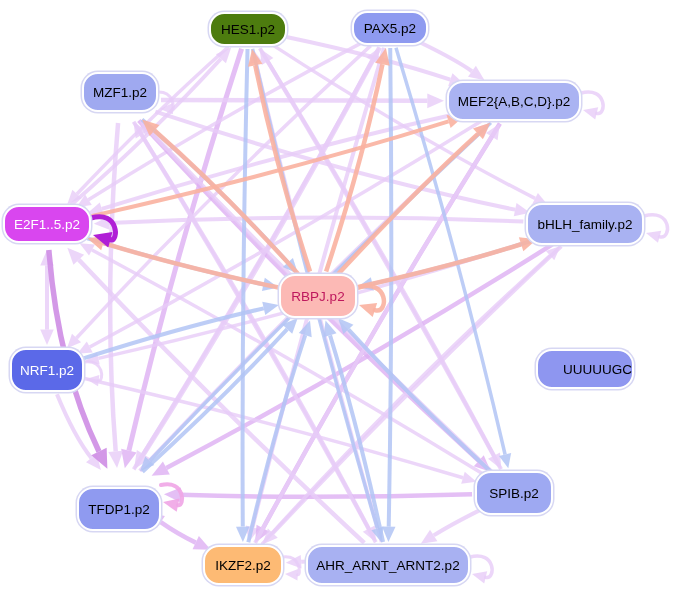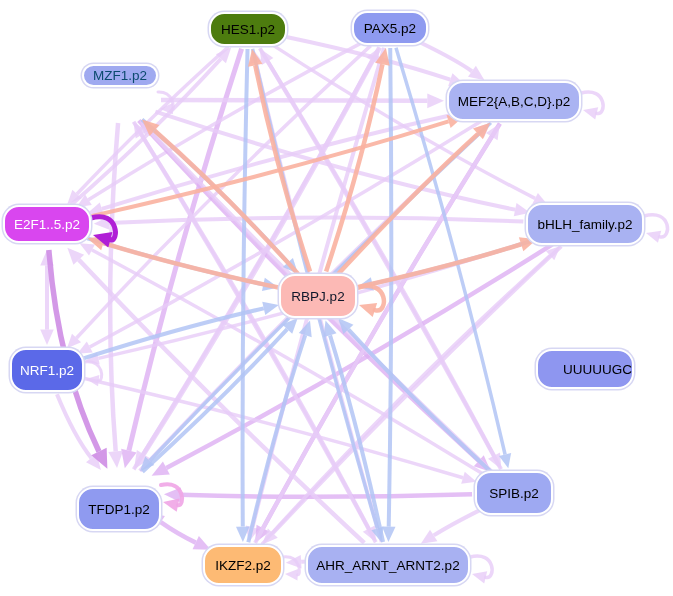--- a/index.html
+++ b/index.html
@@ -161,33 +161,33 @@
       <polygon points="93,235 112.46057601947888,232.0865002162205 108.26104096062846,247.42188104910122" fill="#b01fd6" fill-opacity="1"></polygon>
       <path d="M 91 218 C 119 209.88, 119 242.12, 110.36080849005367 239.75419063266085" fill="none" stroke="#b01fd6" stroke-width="5" stroke-opacity="1" stroke-linecap="round"></path>
     </svg>
   <div id="node-layer">
       <div class="node" style="left: 209px; top: 12px; width: 78px; height: 34px; background: #4d7c0f; color: rgb(0, 0, 0); border-radius: 15.3px;">
         <span>HES1.p2</span>
       </div>
       <div class="node" style="left: 352px; top: 11px; width: 76px; height: 34px; background: rgb(142, 154, 240); color: rgb(0, 0, 0); border-radius: 15.3px;">
         <span>PAX5.p2</span>
       </div>
-      <div class="node" style="left: 82px; top: 64px; width: 76px; height: 23px; background: rgb(159, 169, 240); color: #0c4a6e; border-radius: 16px;">
+      <div class="node" style="left: 82px; top: 72px; width: 76px; height: 40px; background: rgb(159, 169, 240); color: #000000; border-radius: 16px;">
         <span>MZF1.p2</span>
       </div>
       <div class="node" style="left: 447px; top: 81px; width: 134px; height: 40px; background: rgb(170, 179, 242); color: rgb(0, 0, 0); border-radius: 16px;">
         <span>MEF2{A,B,C,D}.p2</span>
       </div>
       <div class="node" style="left: 3px; top: 205px; width: 88px; height: 38px; background: #d946ef; color: rgb(255, 255, 255); border-radius: 16px;">
         <span>E2F1..5.p2</span>
       </div>
       <div class="node" style="left: 526px; top: 203px; width: 118px; height: 42px; background: rgb(169, 178, 242); color: rgb(0, 0, 0); border-radius: 16px;">
         <span>bHLH_family.p2</span>
       </div>
-      <div class="node" style="left: 279px; top: 274px; width: 78px; height: 44px; background: rgb(252, 185, 181); color: #0f172a; border-radius: 16px;">
+      <div class="node" style="left: 279px; top: 274px; width: 78px; height: 44px; background: rgb(252, 185, 181); color: #be185d; border-radius: 16px;">
         <span>RBPJ.p2</span>
       </div>
       <div class="node" style="left: 10px; top: 348px; width: 74px; height: 44px; background: rgb(91, 105, 232); color: rgb(255, 255, 255); border-radius: 16px; text-align: right;">
         <span>NRF1.p2</span>
       </div>
       <div class="node" style="left: 536px; top: 349px; width: 98px; height: 40px; background: rgb(142, 150, 240); color: rgb(0, 0, 0); border-radius: 16px; justify-content: flex-end;">
         <span>UUUUUGC</span>
       </div>
       <div class="node" style="left: 77px; top: 471px; width: 84px; height: 44px; background: rgb(143, 154, 240); color: rgb(0, 0, 0); border-radius: 16px; margin-top: 16px;">
         <span>TFDP1.p2</span>

